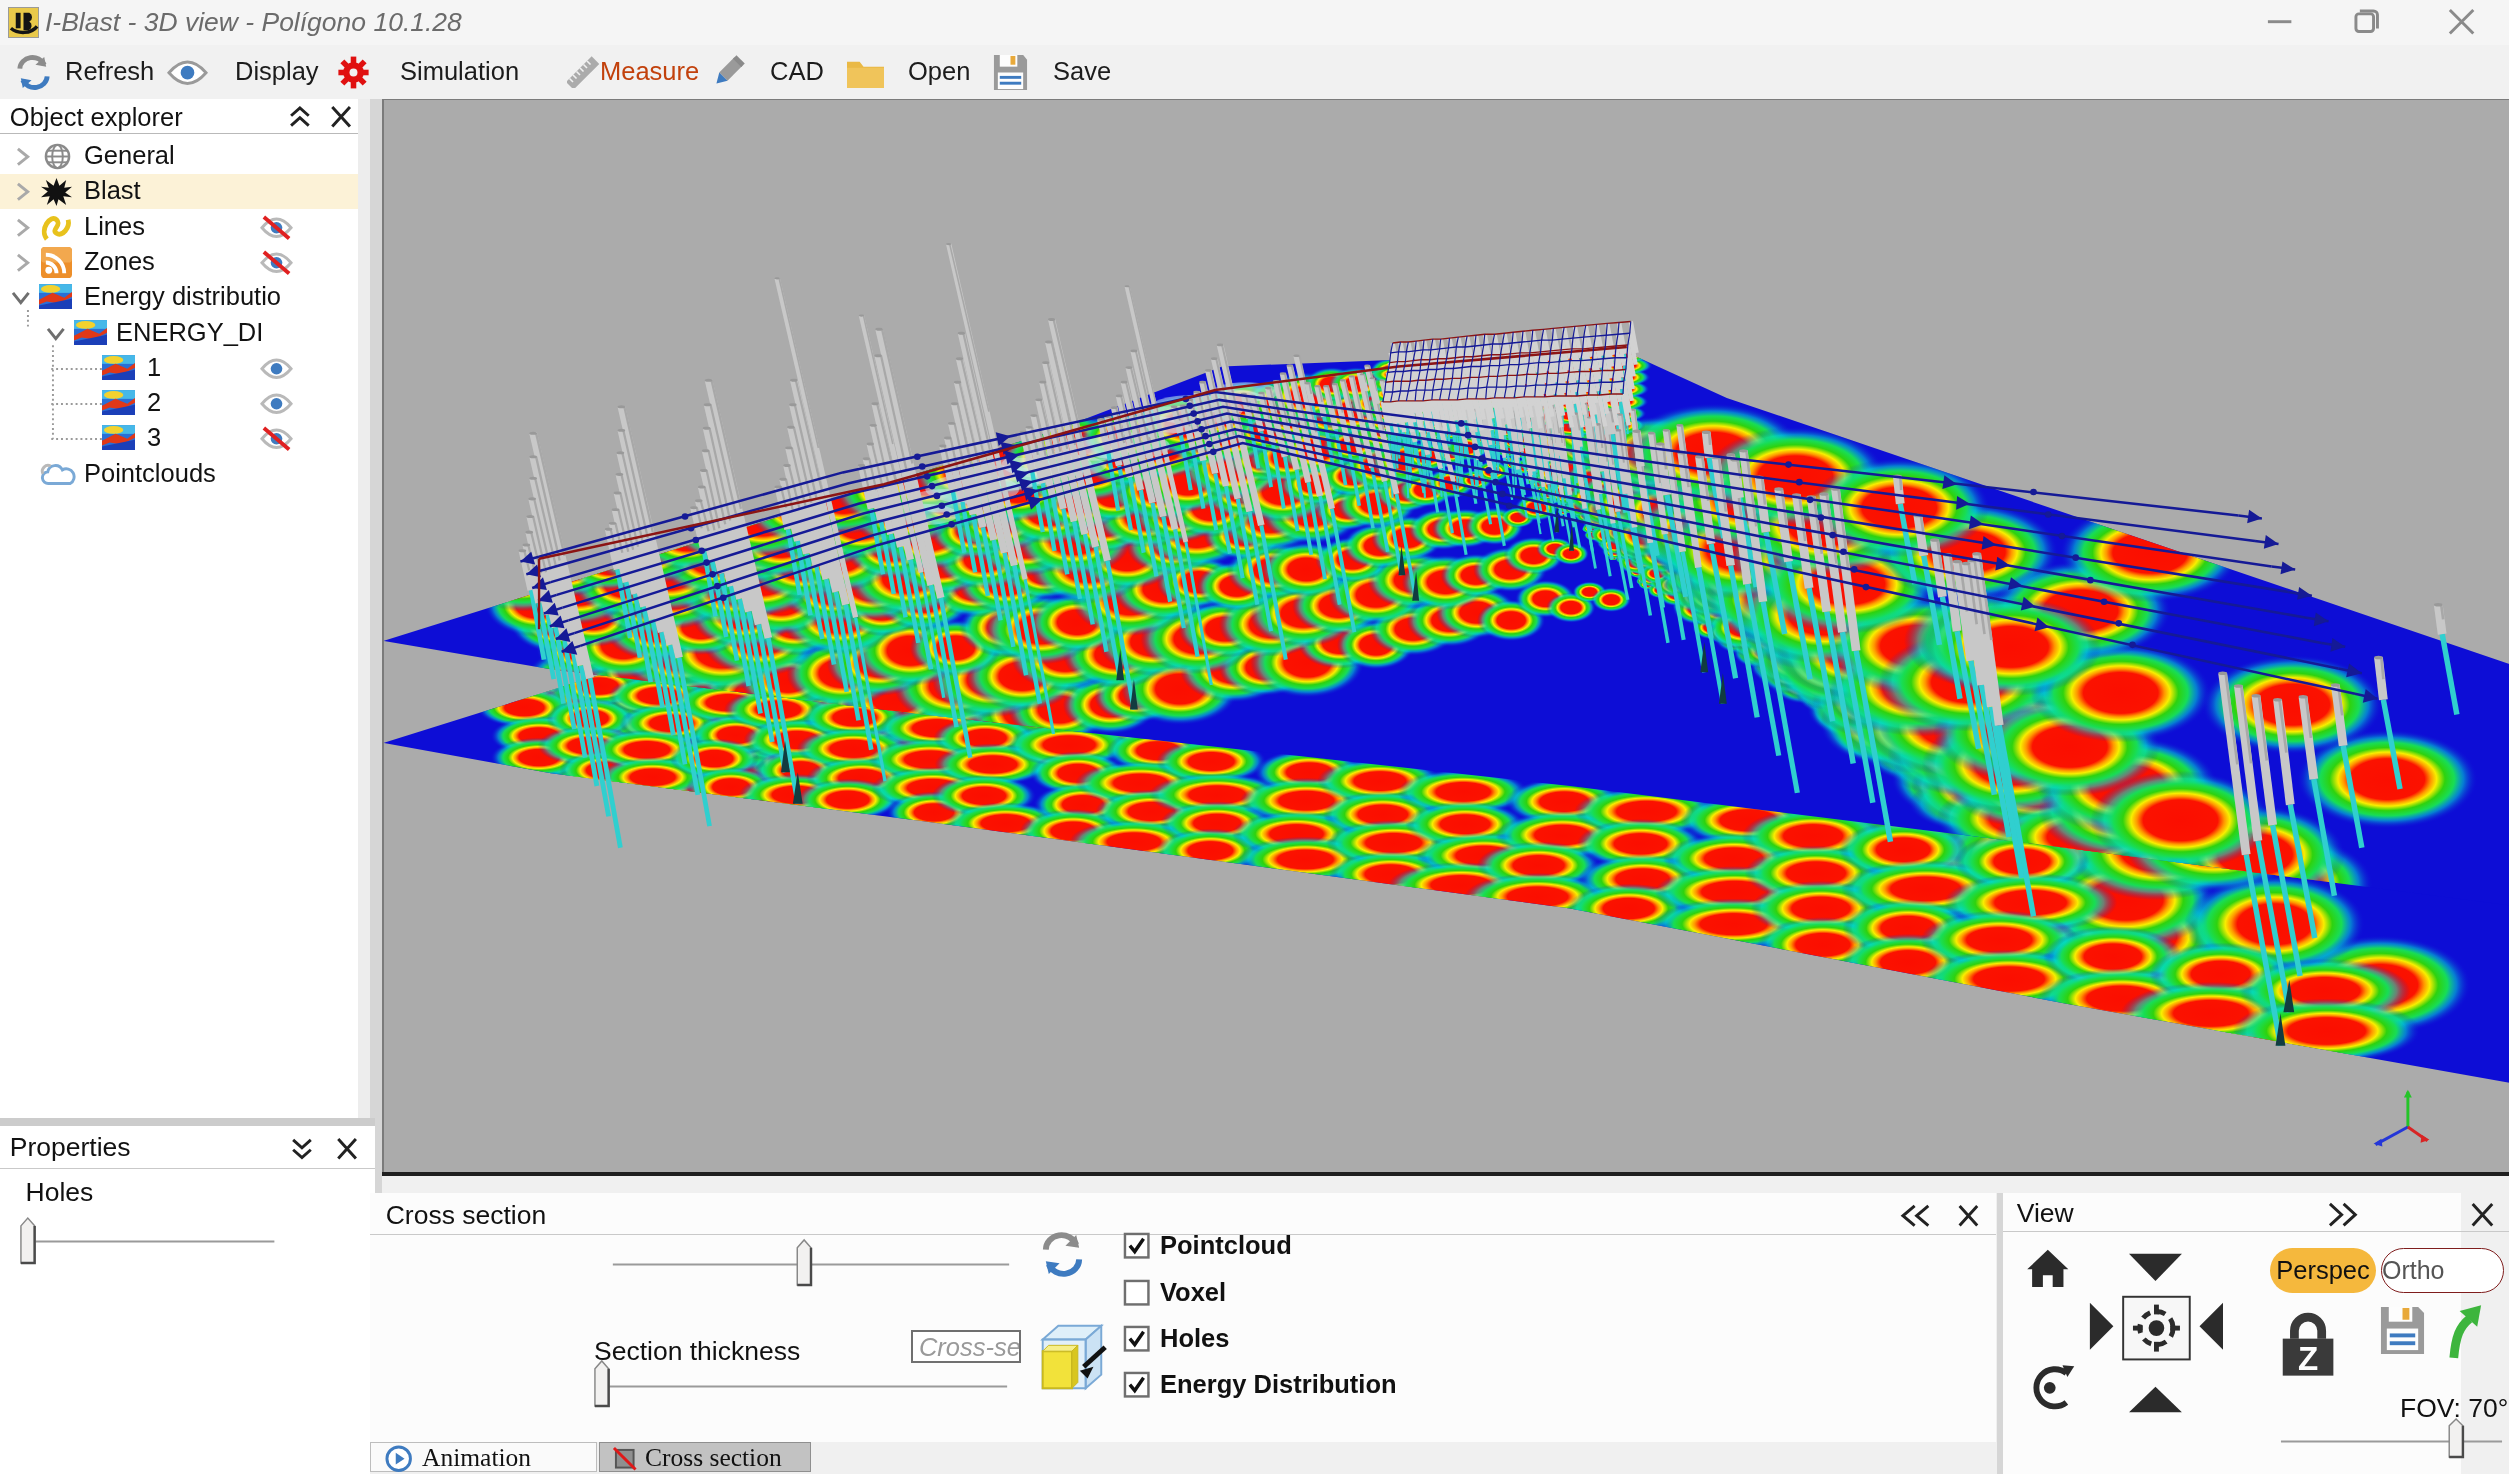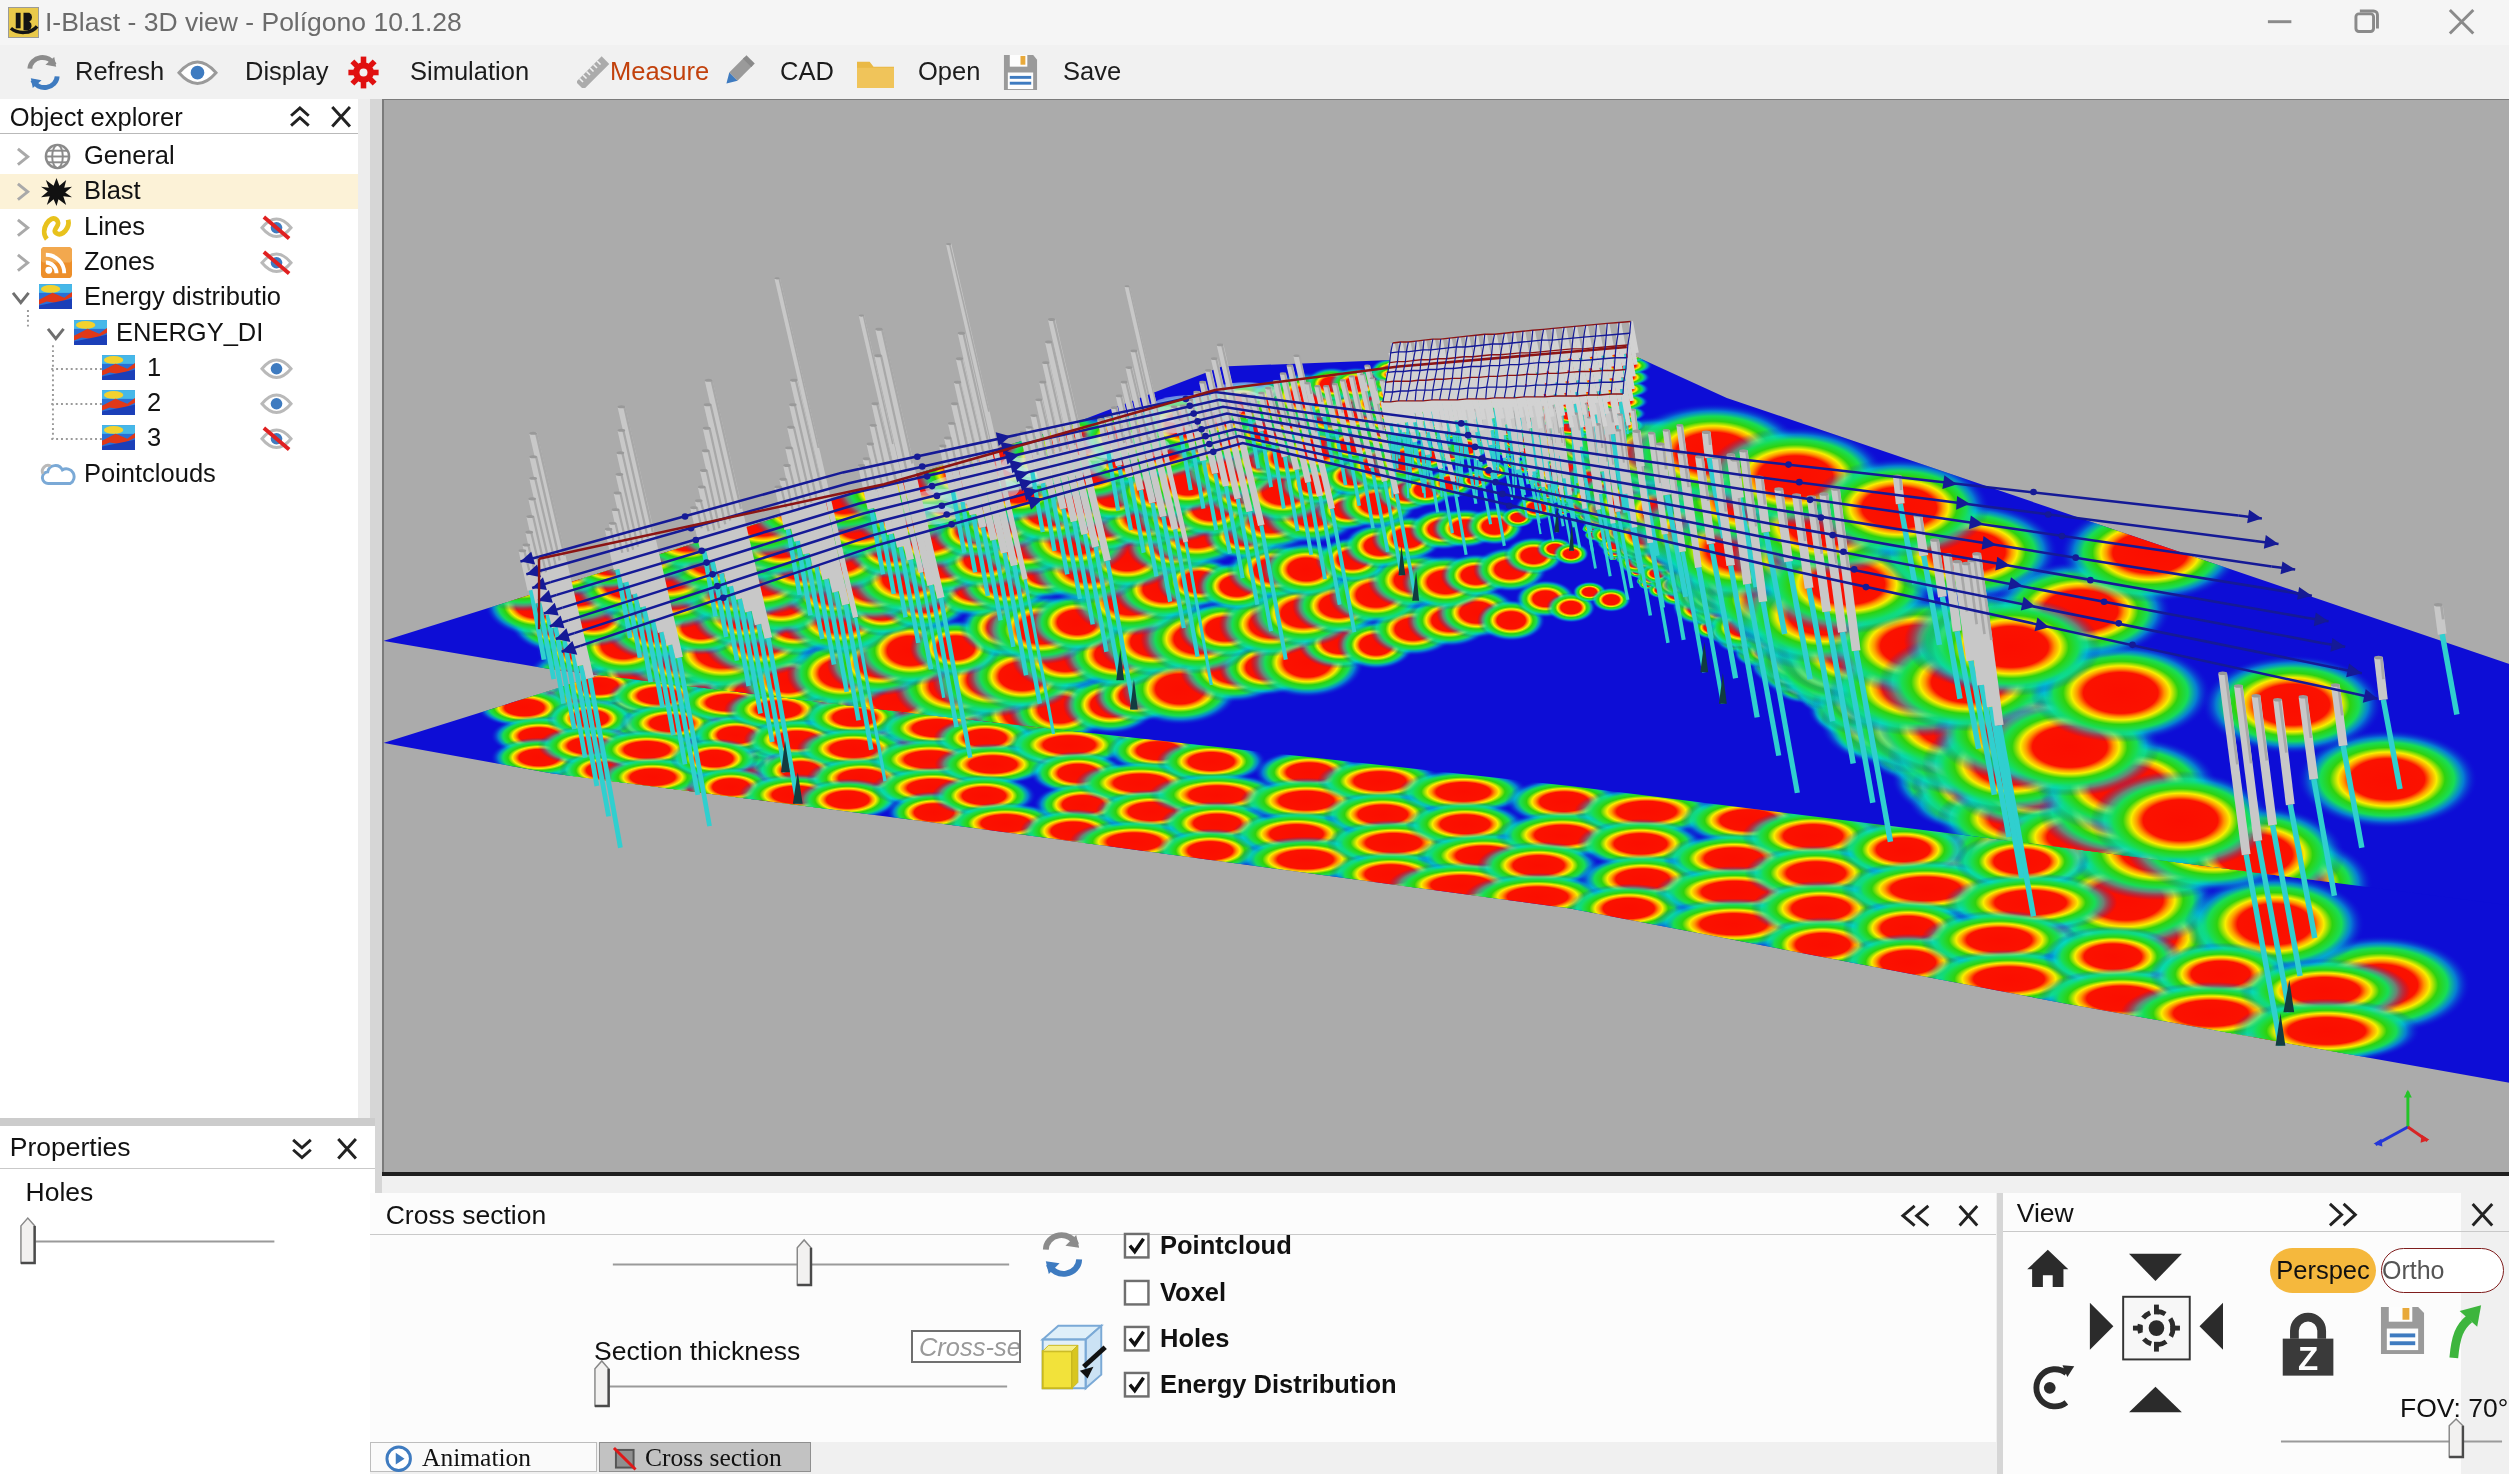--- a/index.html
+++ b/index.html
@@ -1,21 +1,21 @@
 <!DOCTYPE html>
 <html><head>
 <meta charset="utf-8">
 <style>
 * { margin:0; padding:0; box-sizing:border-box; }
 html,body { width:2509px; height:1474px; overflow:hidden; background:#f1f1f1;
   font-family:"Liberation Sans", sans-serif; }
 .abs { position:absolute; }
-#titlebar { left:0; top:0; width:2509px; height:45px; background:#f5f5f5; }
+#titlebar { left:0; top:0; width:2509px; height:45px; background:#f5f5f5;font-style:italic; }
 #title-text { left:45px; top:6.9px; font-size:26.5px; color:#6b6b6b; }
-#toolbar { left:0; top:45px; width:2269px; height:54px; background:#f1f1f1;margin-left:10px; }
+#toolbar { left:0; top:45px; width:2269px; height:54px; background:#f1f1f1; }
 .tlabel { font-size:25.5px; color:#1c1c1c; top:11.8px; }
 #leftpanel { left:0; top:99px; width:358px; height:1019px; background:#fff; }
 #lp-scroll { left:358px; top:99px; width:12.7px; height:1019px; background:#ededed; }
 #lp-div { left:370px; top:99px; width:11.8px; height:1019px; background:#d6d6d6; }
 #oe-head { left:0; top:99px; width:358px; height:35px; background:#fff; border-bottom:1px solid #b9b9b9;}
 #oe-title { left:9.8px; top:3.9px; font-size:25.5px; color:#111; }
 .trow { position:absolute; left:0; width:358px; height:35px; }
 .trow.sel { background:#fcf2d7; }
 .tlbl { position:absolute; font-size:25.5px; color:#121212; top:2px; }
 #viewport { left:382px; top:99px; width:2127px; height:1077px; background:#ababab;

